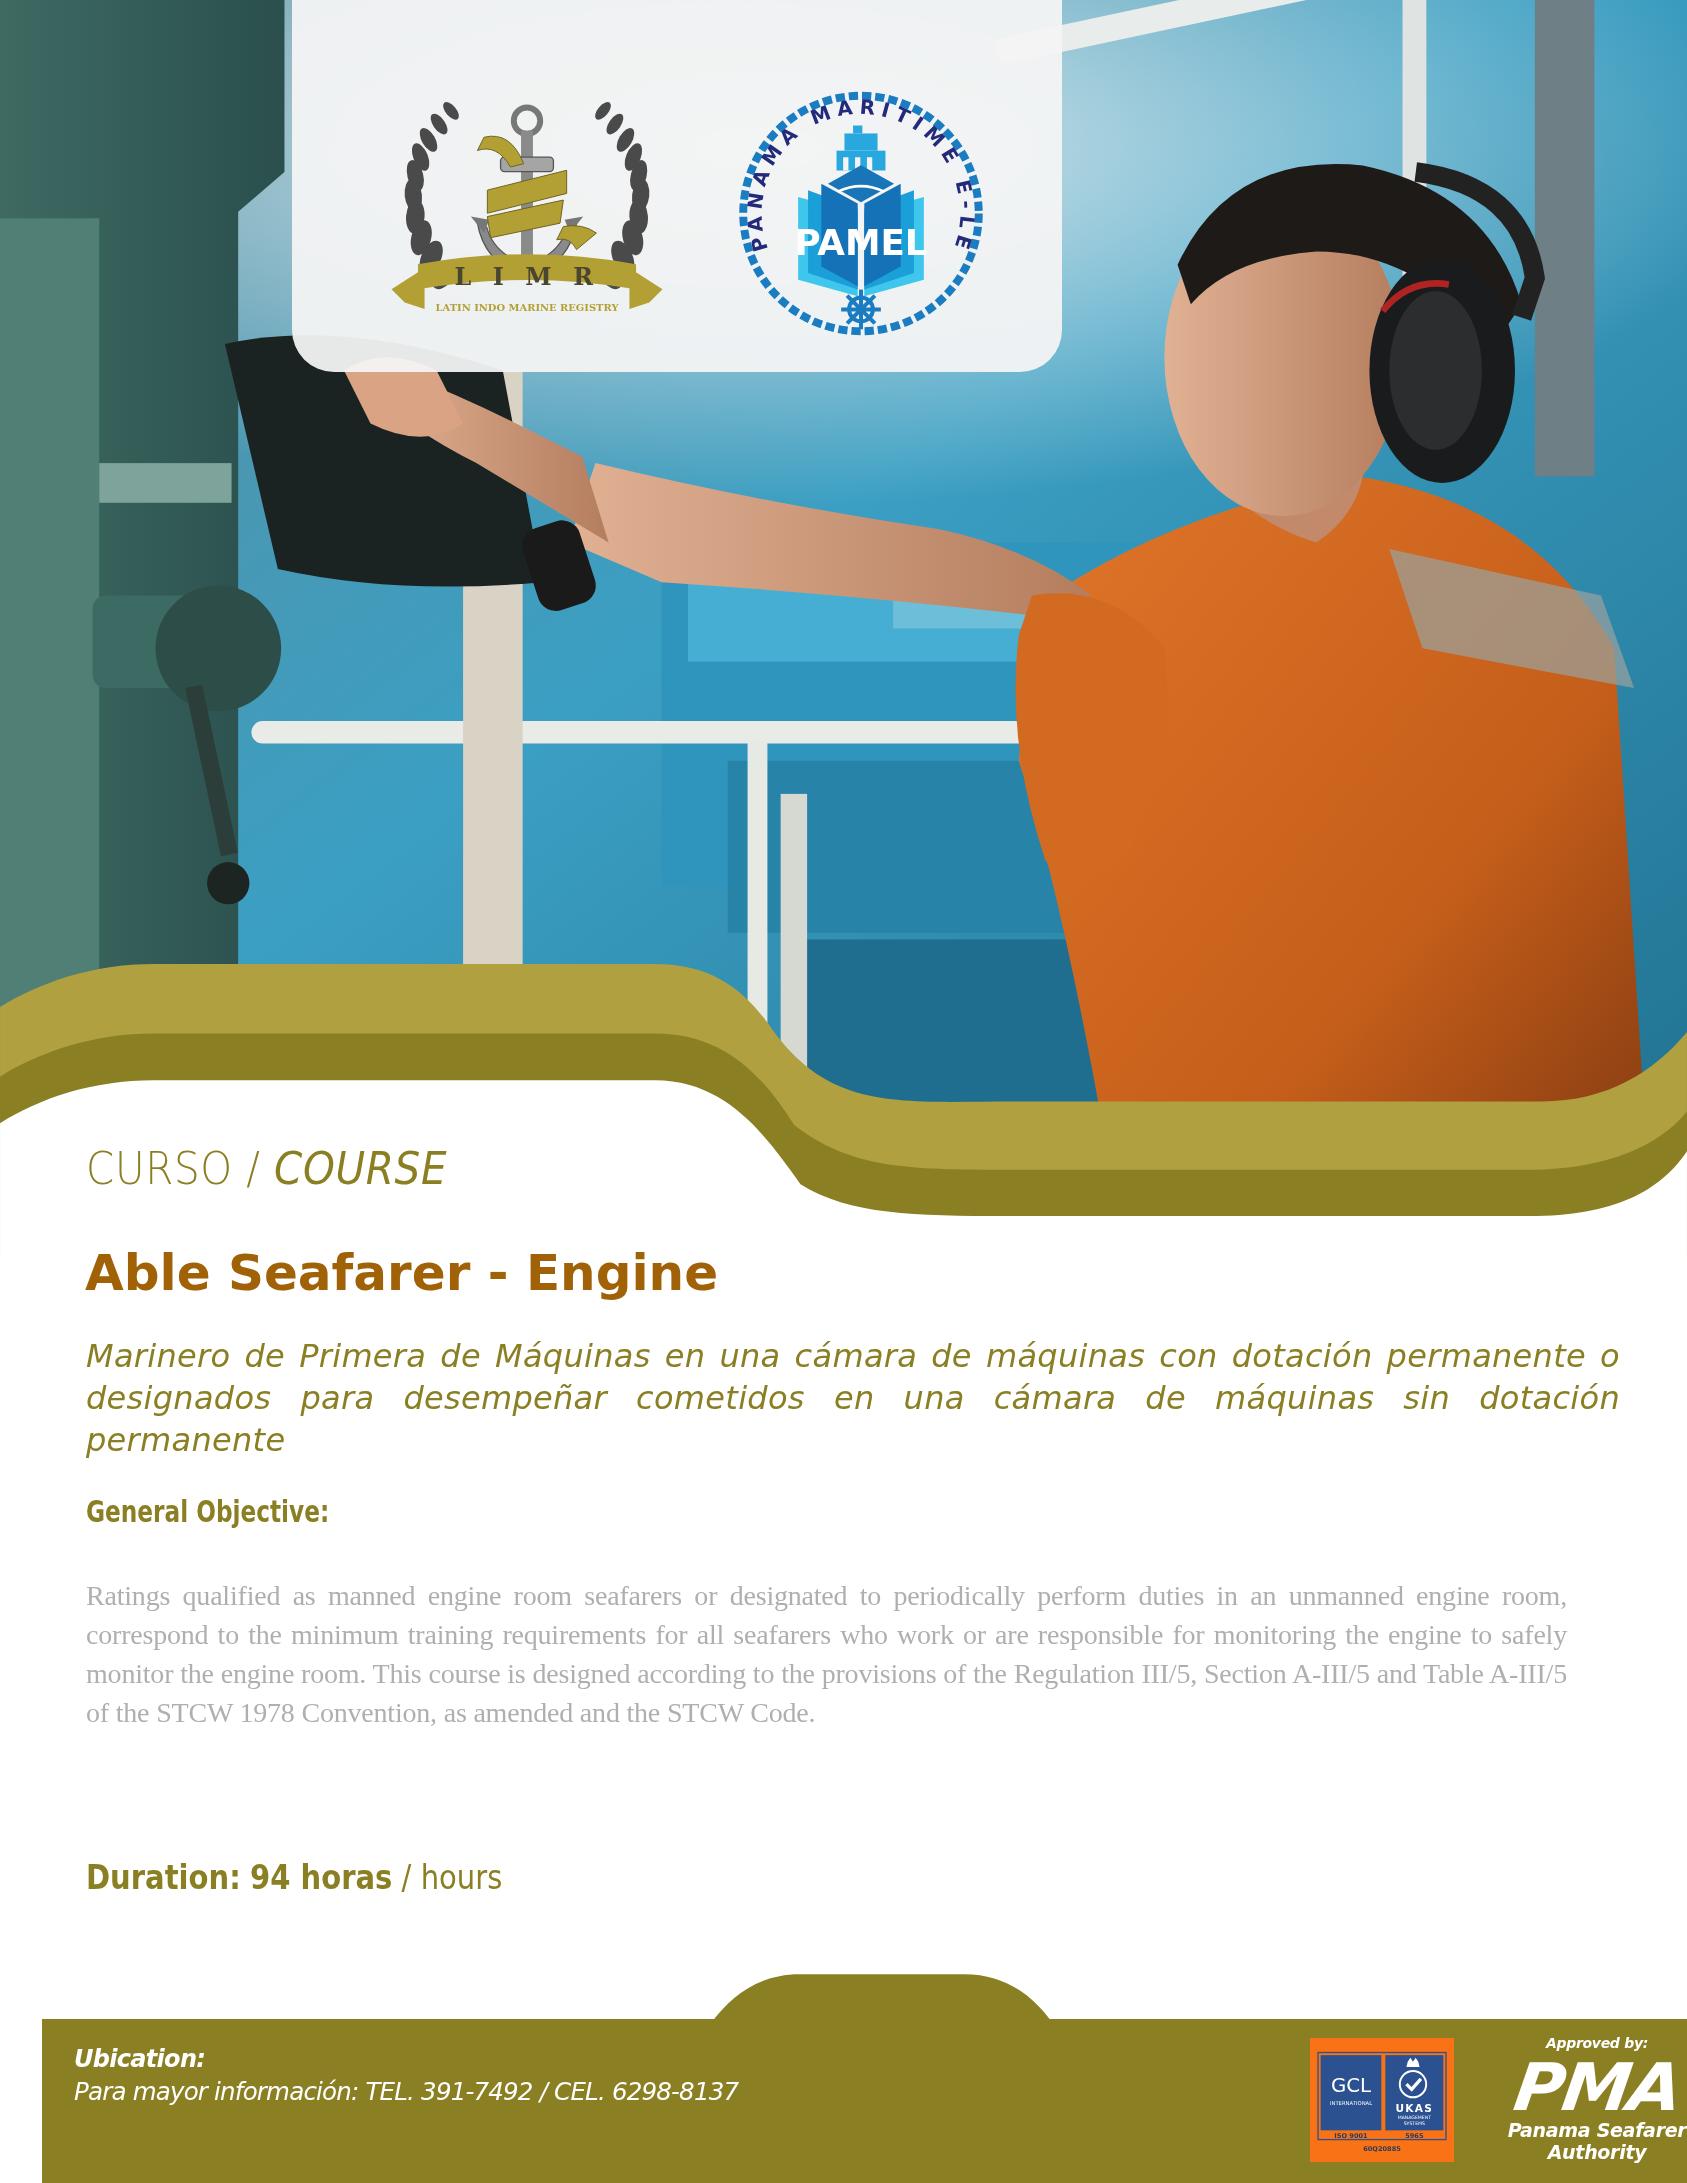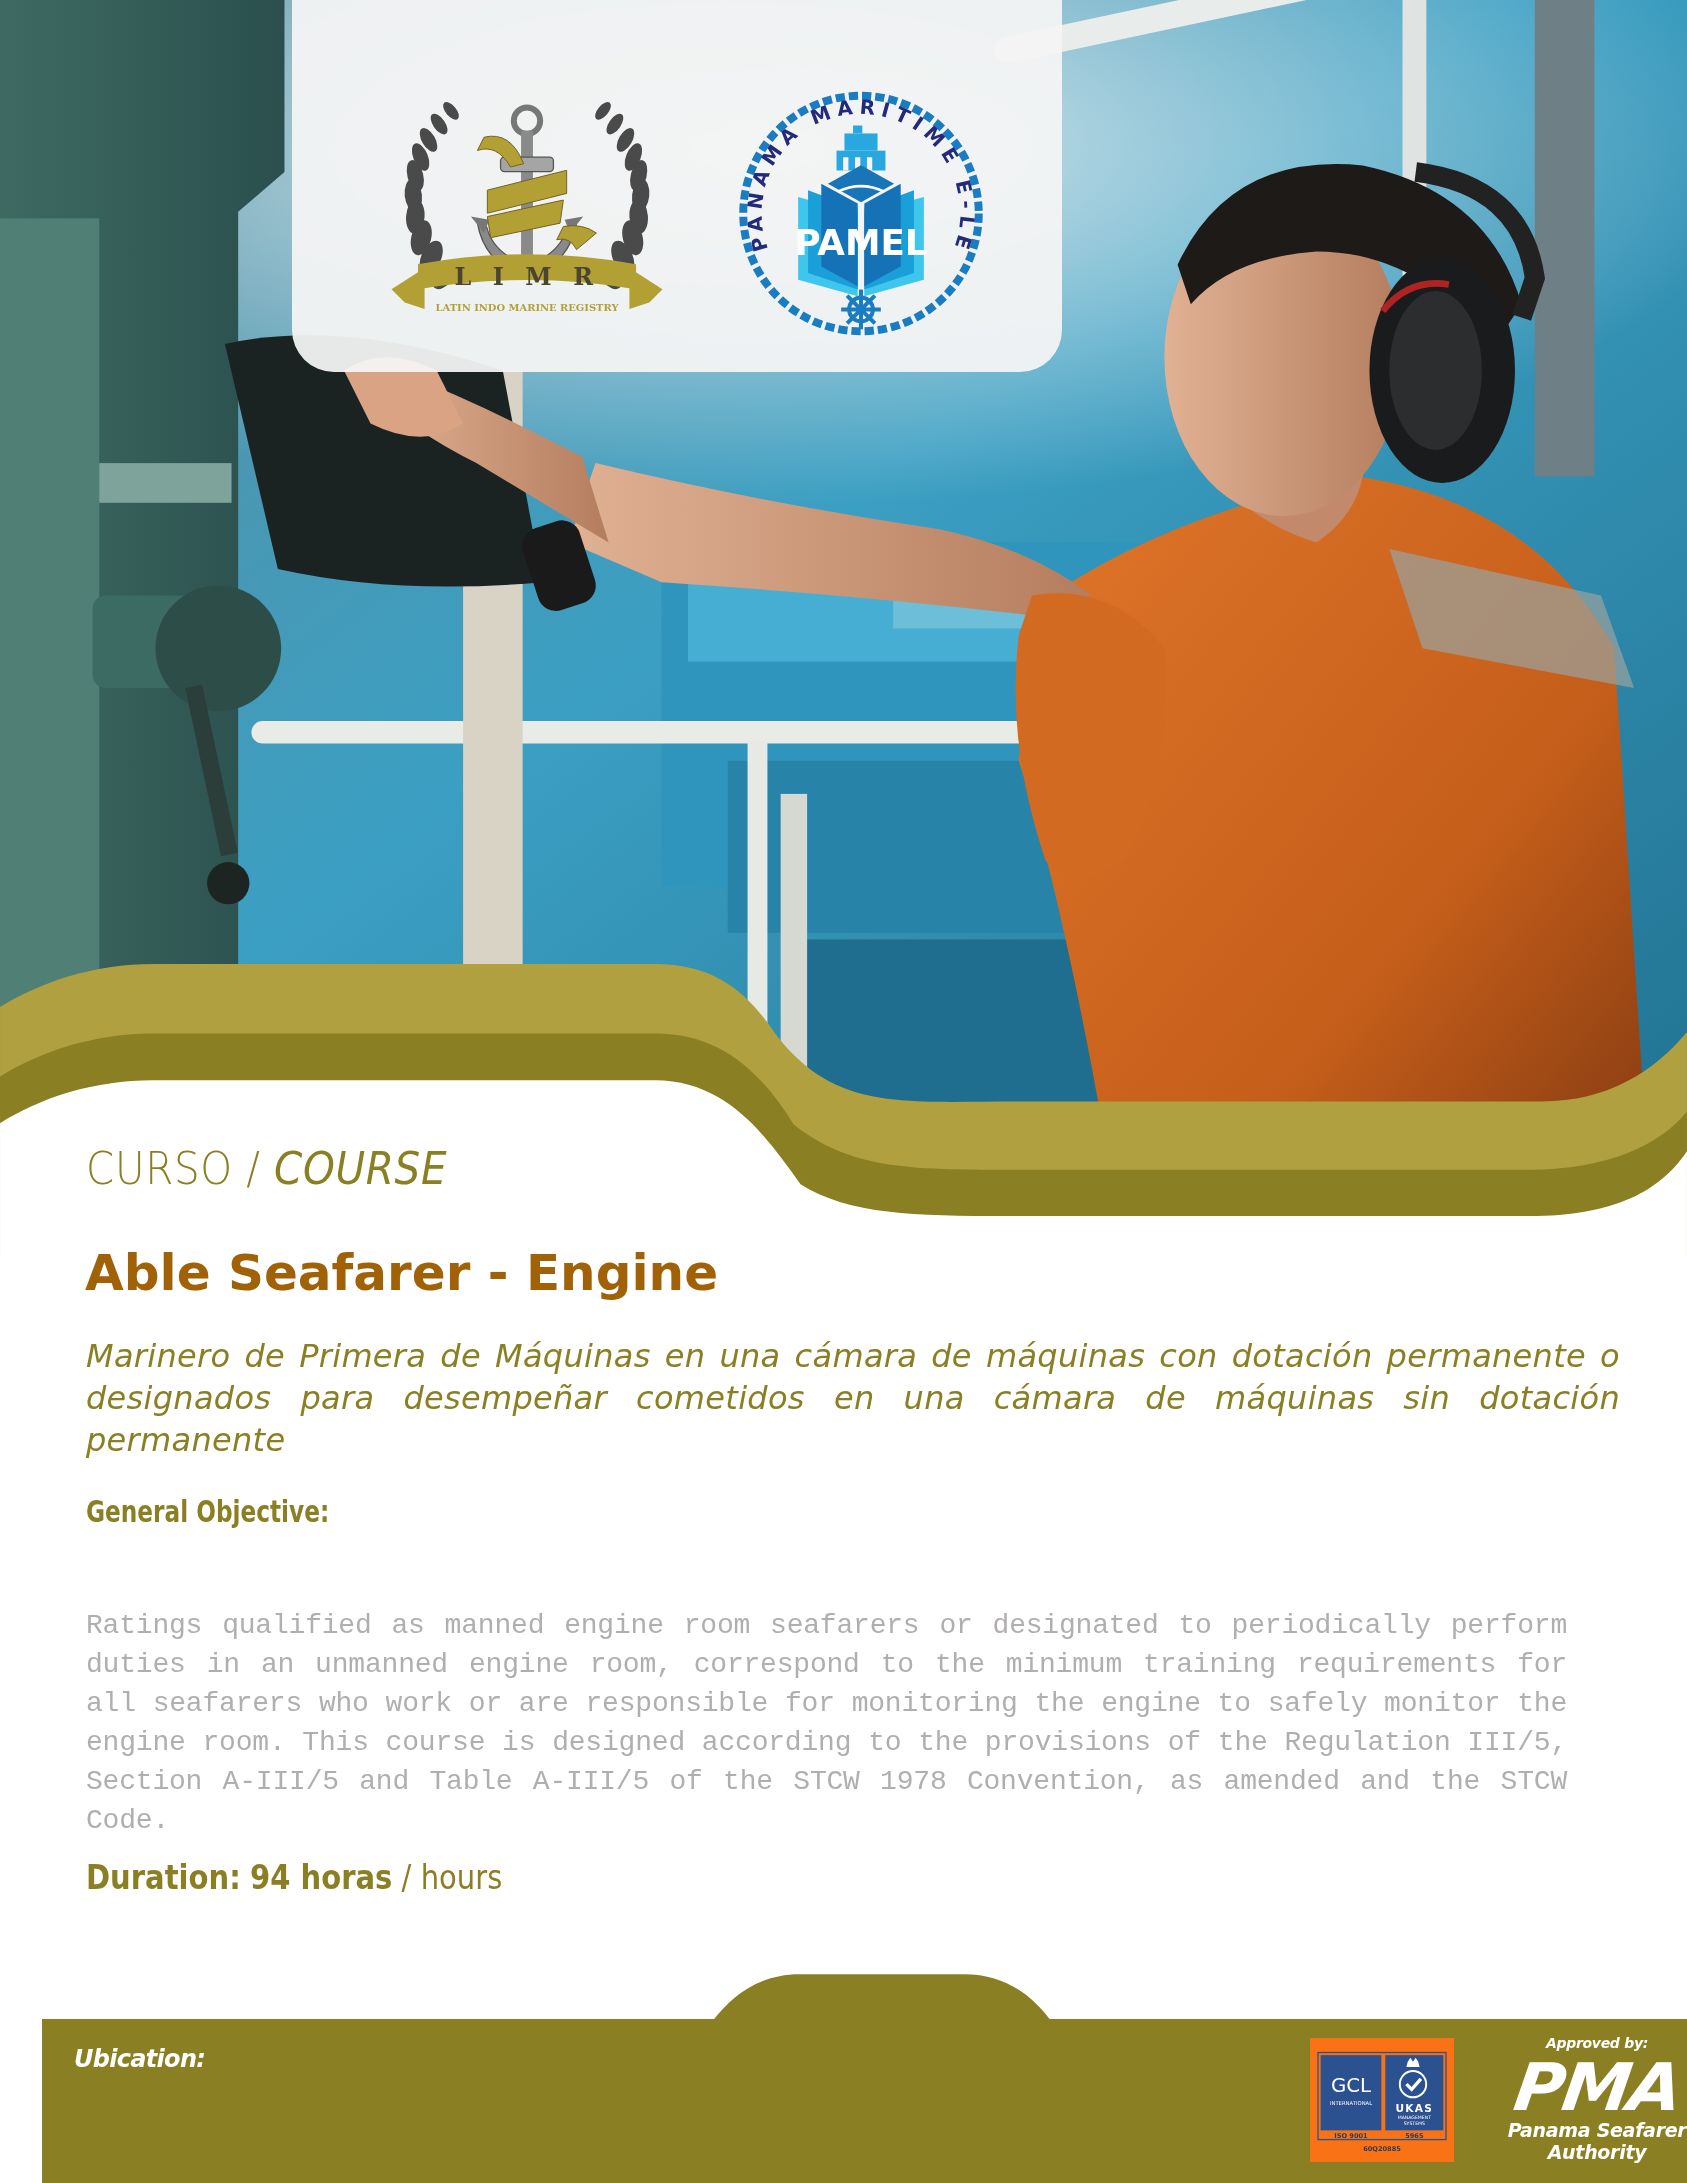--- a/index.html
+++ b/index.html
@@ -41,23 +41,22 @@
   }
   #objective-heading {
     position: absolute; left: 86px; top: 1494px;
     font-size: 30px; font-weight: 700; color: #8b7f24;
     font-family: "DejaVu Sans Condensed", "DejaVu Sans", sans-serif;
     transform: scaleX(0.86); transform-origin: left;
   }
   #objective-body {
     position: absolute; left: 86px; top: 1576px; width: 1481px;
     font-size: 28px; line-height: 39px; color: #b1aeae;
-    font-family: Liberation Mono, monospace; text-align: justify;
+    font-family: Liberation Serif, serif; text-align: justify;
     letter-spacing: -0.2px;
-    margin-top: 30px;
   }
   #duration {
     position: absolute; left: 86px; top: 1858px;
     font-size: 33px; color: #8b7f24;
     font-family: "DejaVu Sans", sans-serif;
     transform: scaleX(0.88); transform-origin: left;
   }
   #duration .b { font-weight: 700; }
 
   
@@ -318,20 +317,21 @@
   <svg class="bg" viewBox="0 0 2550 320">
     <path fill="#8b7f24" d="M0 71 L1016 71
              C 1040 40, 1080 3, 1145 3
              L 1394 3
              C 1460 3, 1500 40, 1523 71
              L 2550 71 L 2550 320 L 0 320 Z"></path>
   </svg>
 
   <div id="footer-text">
     <div class="l1">Ubication:</div>
+    <div class="l3">Para mayor información: TEL. 391-7492  / CEL. 6298-8137</div>
   </div>
 
   <div id="cert-box">
     <svg viewBox="0 0 218 188" width="144" height="124">
       <rect x="12" y="22" width="194" height="132" fill="none" stroke="#2b5191" stroke-width="2"></rect>
       <rect x="16" y="26" width="92" height="114" fill="#2b5191"></rect>
       <rect x="114" y="26" width="88" height="114" fill="#2b5191"></rect>
       <text x="62" y="82" text-anchor="middle" fill="#ffffff" font-family="DejaVu Sans, sans-serif" font-size="30">GCL</text>
       <text x="62" y="101" text-anchor="middle" fill="#ffffff" font-family="DejaVu Sans, sans-serif" font-size="8">INTERNATIONAL</text>
       <g>

